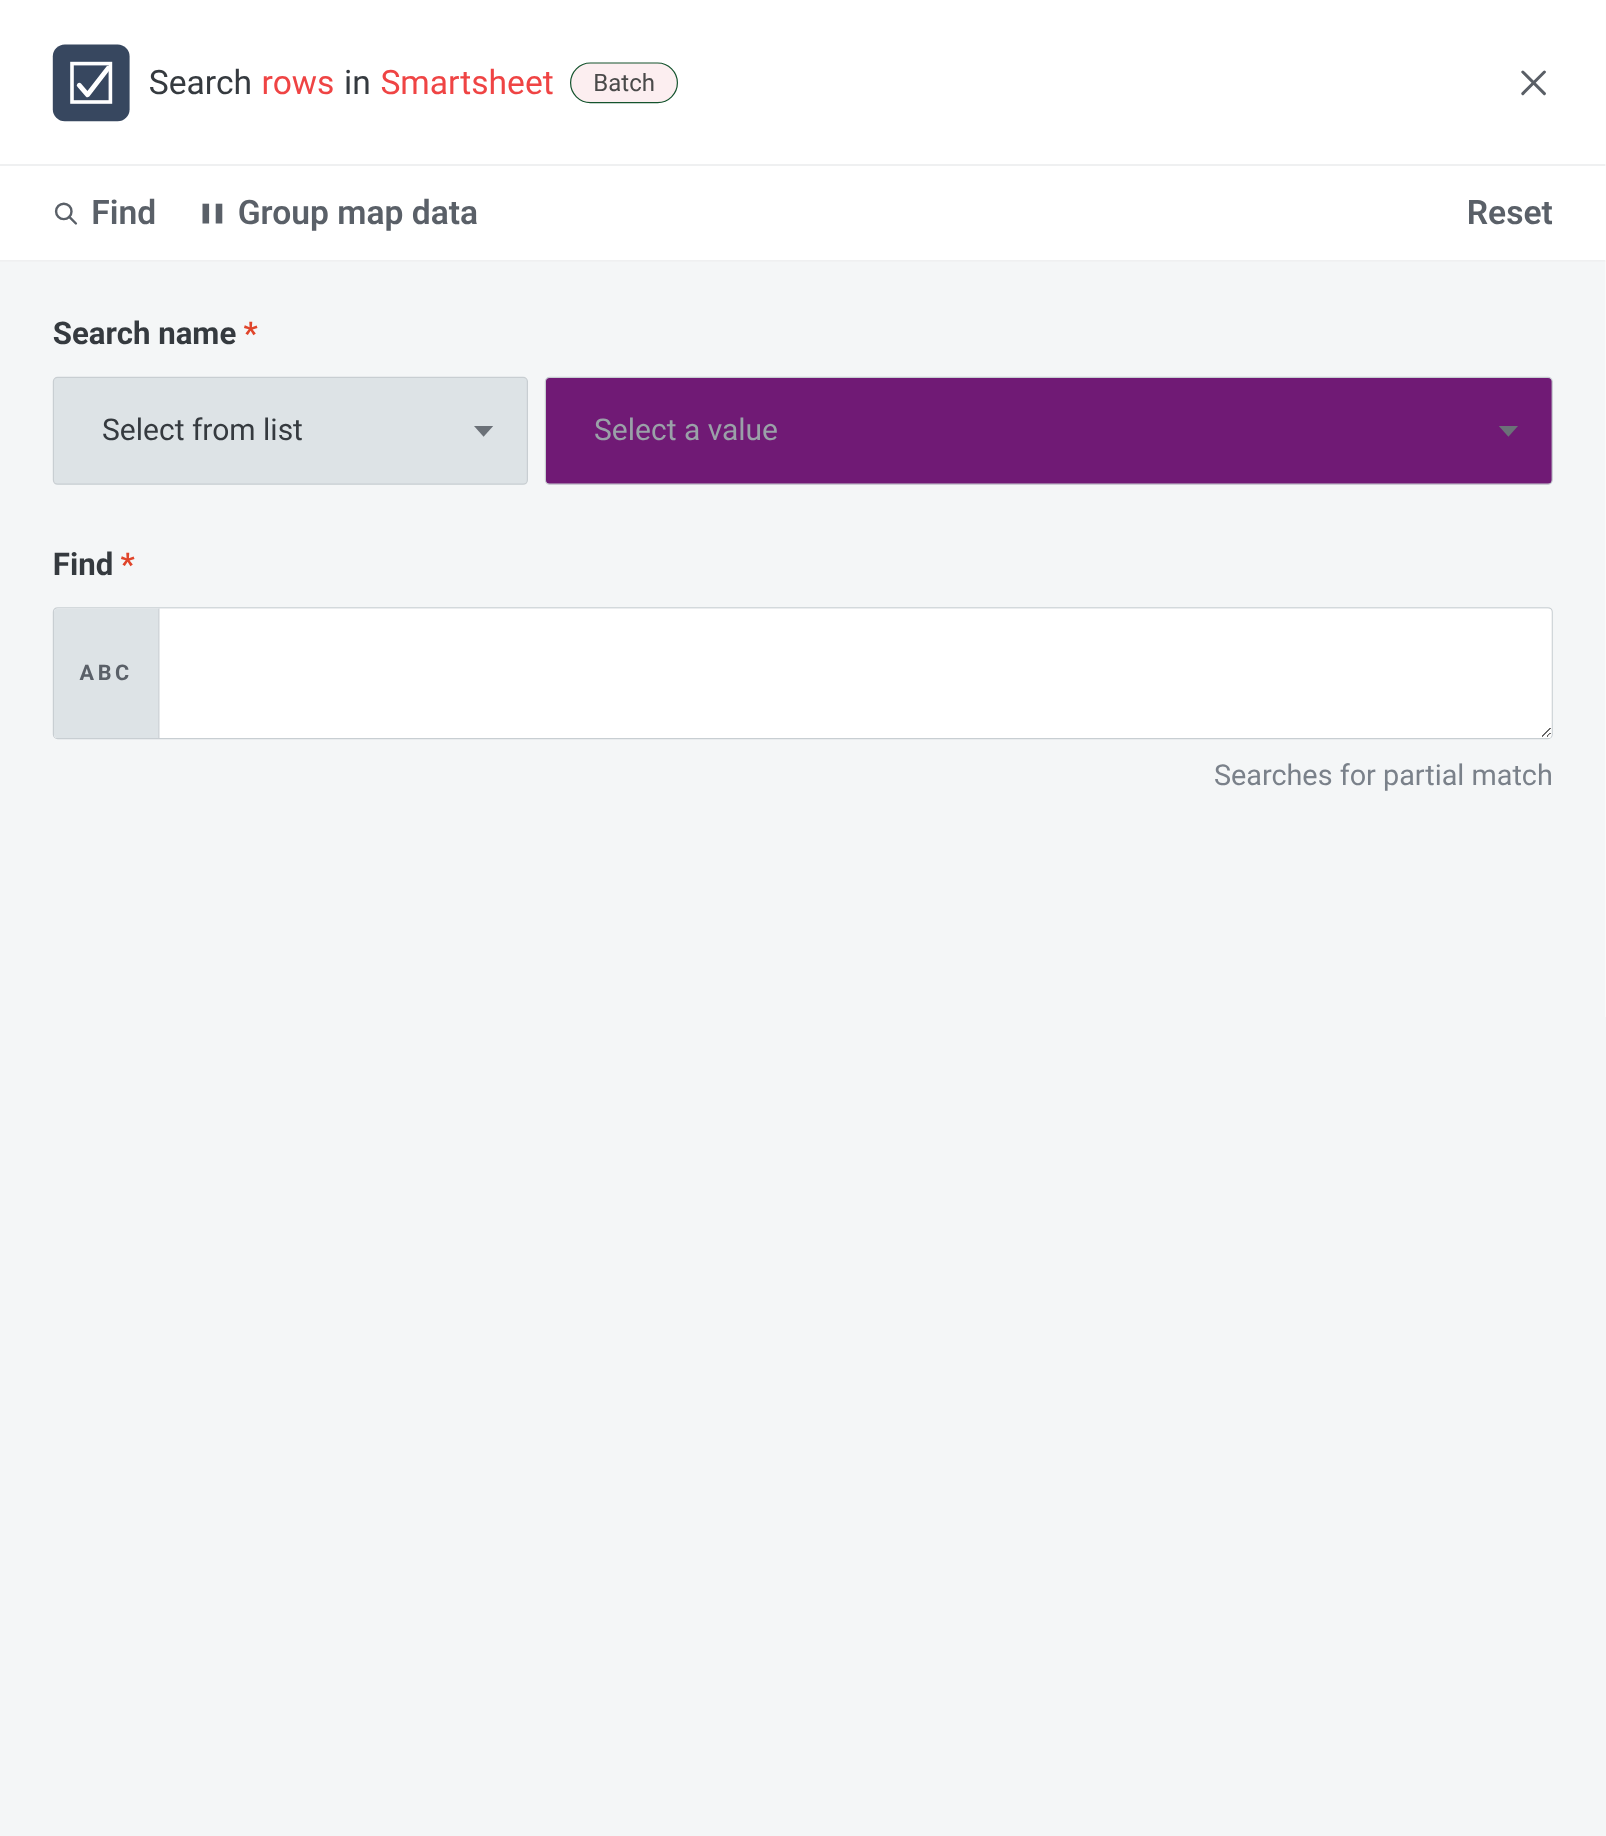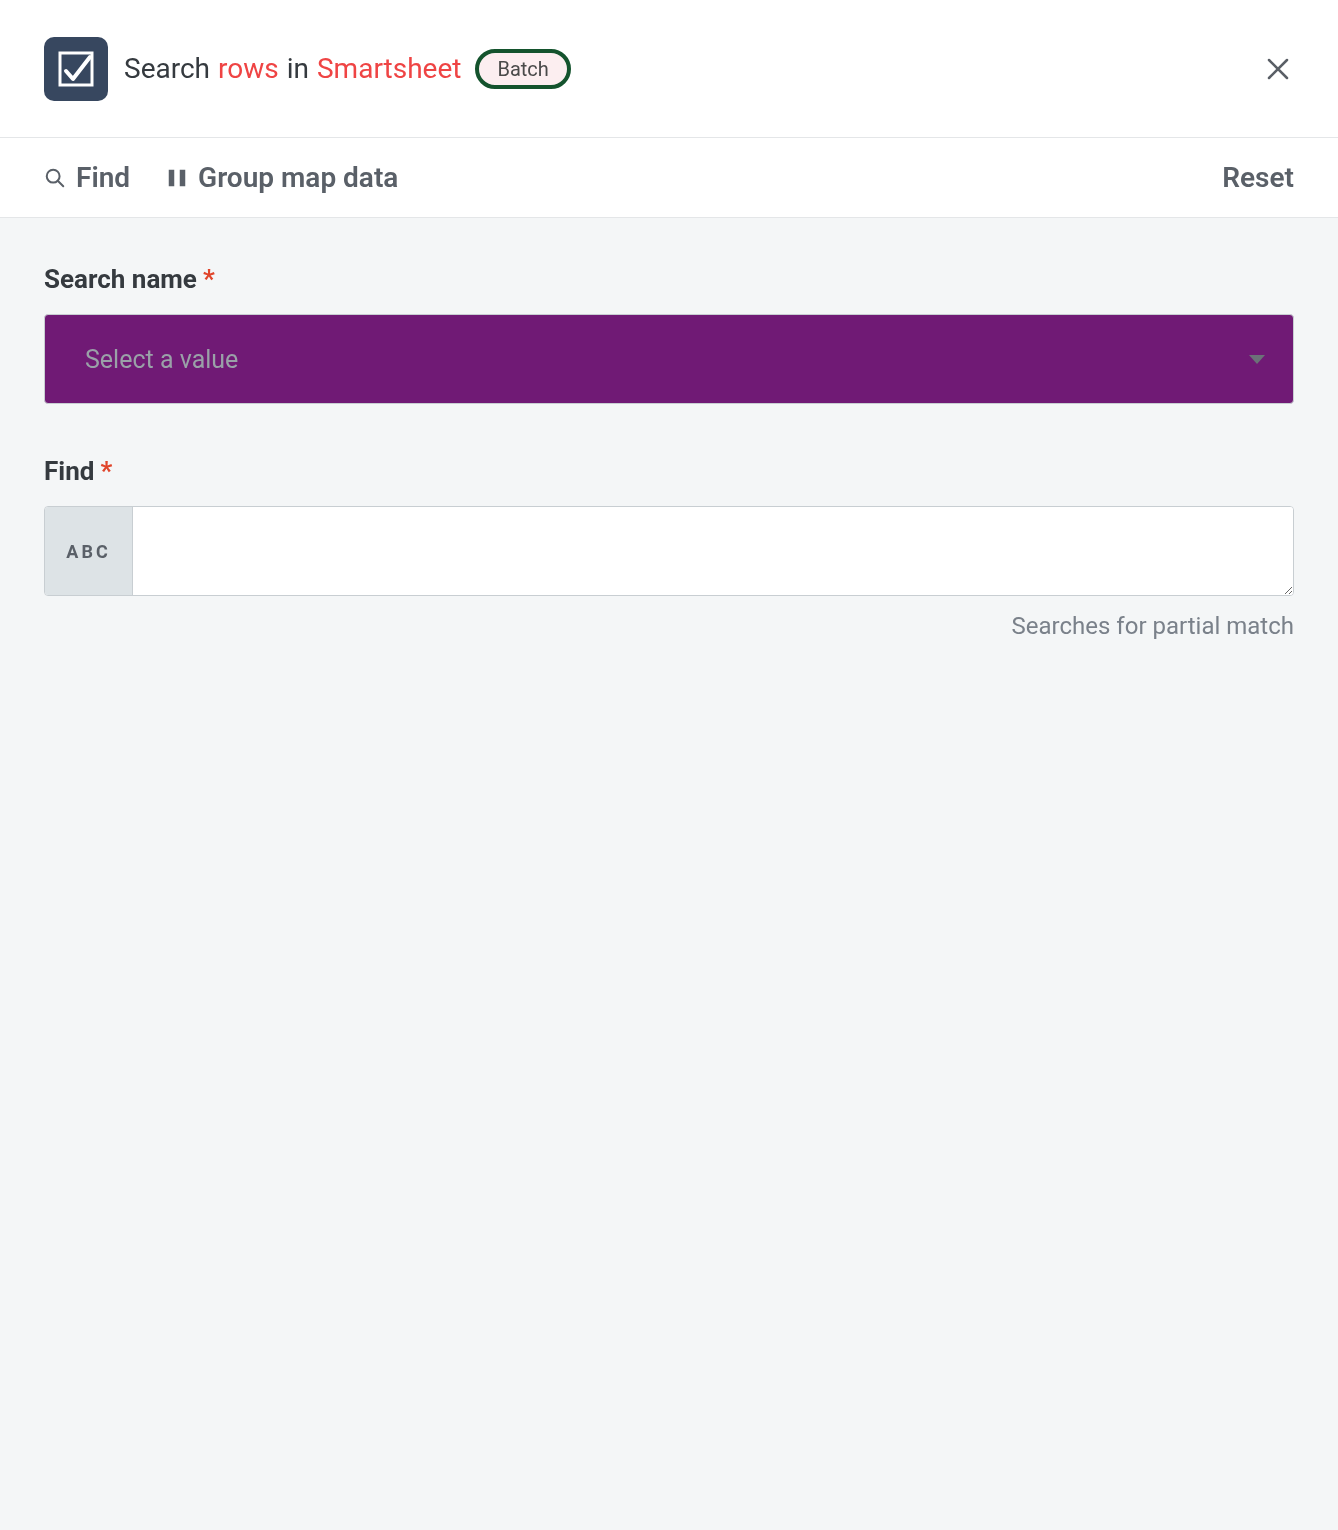--- a/index.html
+++ b/index.html
@@ -38,21 +38,21 @@
   }
   .title-text { color: #353a3f; }
   .title-link { color: #ef4444; }
   .badge {
     display: inline-flex;
     align-items: center;
     justify-content: center;
     font-size: 20px;
     color: #4a4a4a;
     background: #fceef0;
-    border: 4px solid #14532d;
+    border: 1px solid #14532d;
     border-radius: 999px;
     padding: 4px 18px;
     margin-left: 6px;
   }
   .close-btn {
     position: absolute;
     right: 44px;
     top: 50%;
     transform: translateY(-50%);
     width: 32px;
@@ -140,21 +140,21 @@
     border-left: 8px solid transparent;
     border-right: 8px solid transparent;
     border-top: 9px solid #6b7178;
   }
   .text-row {
     display: flex;
     width: 100%;
     border: 1px solid #c8ced2;
     border-radius: 4px;
     overflow: hidden;
-    height: 90px;
+    height: 110px;
     background: #fff;
   }
   .text-prefix {
     width: 88px;
     background: #dde3e6;
     display: flex;
     align-items: center;
     justify-content: center;
     font-size: 18px;
     font-weight: 700;
@@ -226,20 +226,24 @@
 </div>
 
 <div class="form-area">
 
   <div class="field-group">
     <div class="field-label">
       <span>Search name</span>
       <span class="req">*</span>
     </div>
     <div class="row">
+      <div class="select-mode">
+        <span>Select from list</span>
+        <span class="caret"></span>
+      </div>
       <div class="select-value">
         <span>Select a value</span>
         <span class="caret"></span>
       </div>
     </div>
   </div>
 
   <div class="field-group">
     <div class="field-label">
       <span>Find</span>

